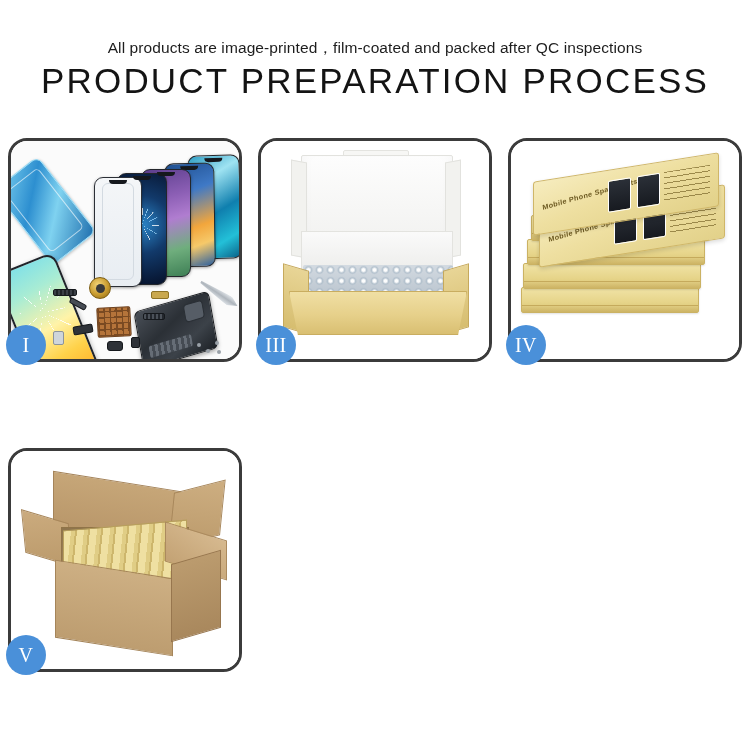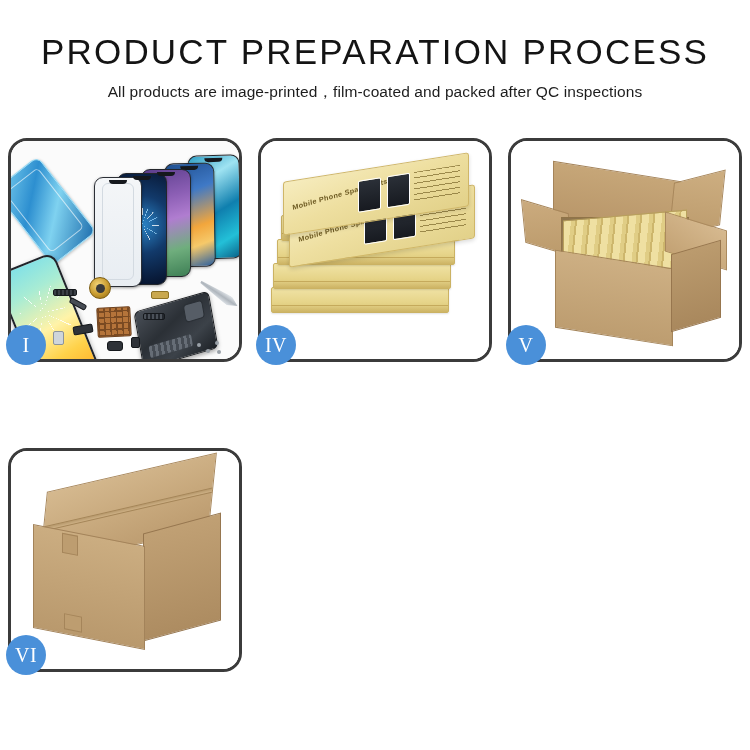--- a/index.html
+++ b/index.html
@@ -408,22 +408,22 @@
     position:absolute; left:114px; top:52px; width:78px; height:108px;
     background: linear-gradient(180deg,#c0a074 0%,#ad8c61 100%);
     border:1px solid #96764f;
     transform: skewY(-15deg);
   }
 </style>
 </head>
 <body>
 
 <div id="header">
+  <div id="subtitle">All products are image-printed，film-coated and packed after QC inspections</div>
   <div id="title">PRODUCT PREPARATION PROCESS</div>
-  <div id="subtitle">All products are image-printed，film-coated and packed after QC inspections</div>
 </div>
 
 <div id="grid">
 
   <div class="panel">
     <div class="panel-inner p1">
       <div class="film-tl"></div>
       <div class="phone-fan">
         <div class="ph a">
             <span class="notch"></span>
@@ -463,20 +463,36 @@
           <i></i>
           <i></i>
           <i></i>
         </div>
       <div class="tweezer"></div>
     </div>
     <div class="badge">I</div>
   </div>
 
 
+  <div class="panel">
+    <div class="panel-inner p3">
+      <div class="b3">
+        <div class="lid-tab"></div>
+        <div class="lid-back"></div>
+        <div class="lid-lf"></div>
+        <div class="lid-rf"></div>
+        <div class="inner-foam"></div>
+        <div class="content"></div>
+        <div class="lf-wall"></div>
+        <div class="rf-wall"></div>
+        <div class="front"></div>
+      </div>
+    </div>
+    <div class="badge">III</div>
+  </div>
 
   <div class="panel">
     <div class="panel-inner p4">
       <div class="stack">
         <div class="sbox s1">
             <span class="edge"></span>
           </div>
         <div class="sbox s2">
             <span class="edge"></span>
           </div>
@@ -512,29 +528,14 @@
         <div class="inner"></div>
         <div class="rods"></div>
         <div class="flap-fr"></div>
         <div class="body-front"></div>
         <div class="body-side"></div>
       </div>
     </div>
     <div class="badge">V</div>
   </div>
 
-  <div class="panel">
-    <div class="panel-inner p6">
-      <div class="c6w">
-        <div class="top">
-            <span class="seam"></span>
-          </div>
-        <div class="side"></div>
-        <div class="front">
-          <span class="tape1"></span>
-          <span class="tape2"></span>
-        </div>
-      </div>
-    </div>
-    <div class="badge">VI</div>
-  </div>
 
 </div>
 
 </body></html>

